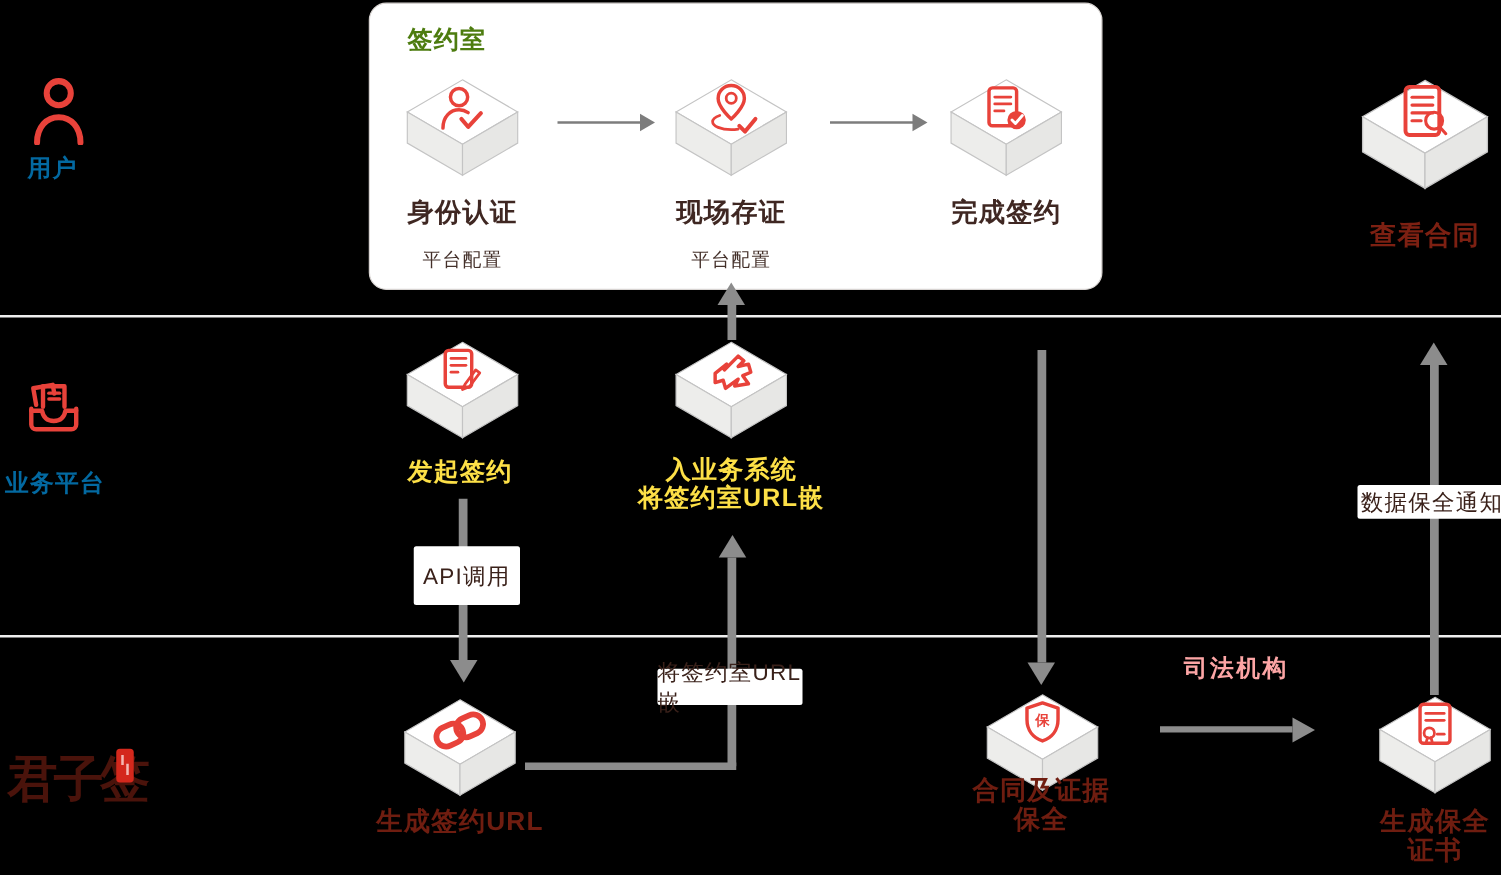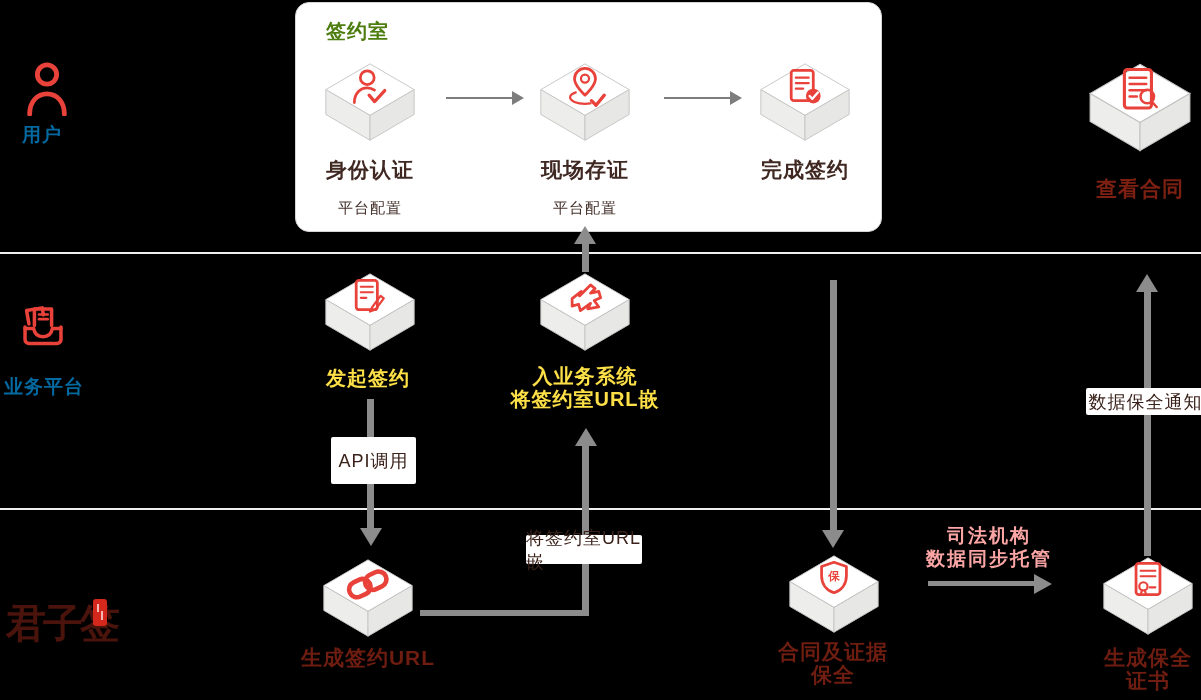--- a/index.html
+++ b/index.html
@@ -217,21 +217,20 @@
     <div class="shaft-h" style="left:928px;top:581px;width:106px;height:5px"></div>
     <div class="tri tri-right" style="left:1034px;top:573.5px"></div>
   </div>
 
   <div class="chip" style="left:331px;top:437px;width:85px;height:47px">API调用</div>
   <div class="chip" style="left:526px;top:535px;width:116px;height:29px">将签约室URL嵌</div>
   <div class="chip" style="left:1086px;top:388px;width:119px;height:27px">数据保全通知</div>
 
   <div class="jud" style="left:879px;top:524px">
     <div>司法机构</div>
-    <div>数据同步托管</div>
   </div>
 
   <div class="brand-text" style="left:6px;top:596px">君子签</div>
   <div class="seal" style="left:93px;top:599px">
       <i></i>
       <b></b>
     </div>
 
   <div class="cube" style="left:322px;top:558px">
     <svg width="92" height="81" viewBox="0 0 100 88">
@@ -250,21 +249,21 @@
     <svg width="92" height="81" viewBox="0 0 100 88">
       <polygon class="top" points="50,2 98,30 50,58 2,30"></polygon>
       <polygon class="sideL" points="2,30 50,58 50,85 2,57"></polygon>
       <polygon class="sideR" points="98,30 50,58 50,85 98,57"></polygon>
       <g>
         <path class="red" d="M50 9 l13.5 4.5 v10 c0 9.5-5.6 16-13.5 18.6 C42.1 39.5 36.5 33 36.5 23.5 v-10 z"></path>
         <text x="50" y="28.5" text-anchor="middle" font-size="12.5" font-weight="bold" fill="#e8423a">保</text>
       </g>
     </svg>
   </div>
-  <div class="st-label lbl-bot" style="left:758px;top:640px;width:150px">
+  <div class="st-label lbl-bot" style="left:758px;top:621px;width:150px">
     <div>合同及证据</div>
     <div>保全</div>
   </div>
 
   <div class="cube" style="left:1102px;top:556px">
     <svg width="92" height="81" viewBox="0 0 100 88">
       <polygon class="top" points="50,2 98,30 50,58 2,30"></polygon>
       <polygon class="sideL" points="2,30 50,58 50,85 2,57"></polygon>
       <polygon class="sideR" points="98,30 50,58 50,85 98,57"></polygon>
       <g>

